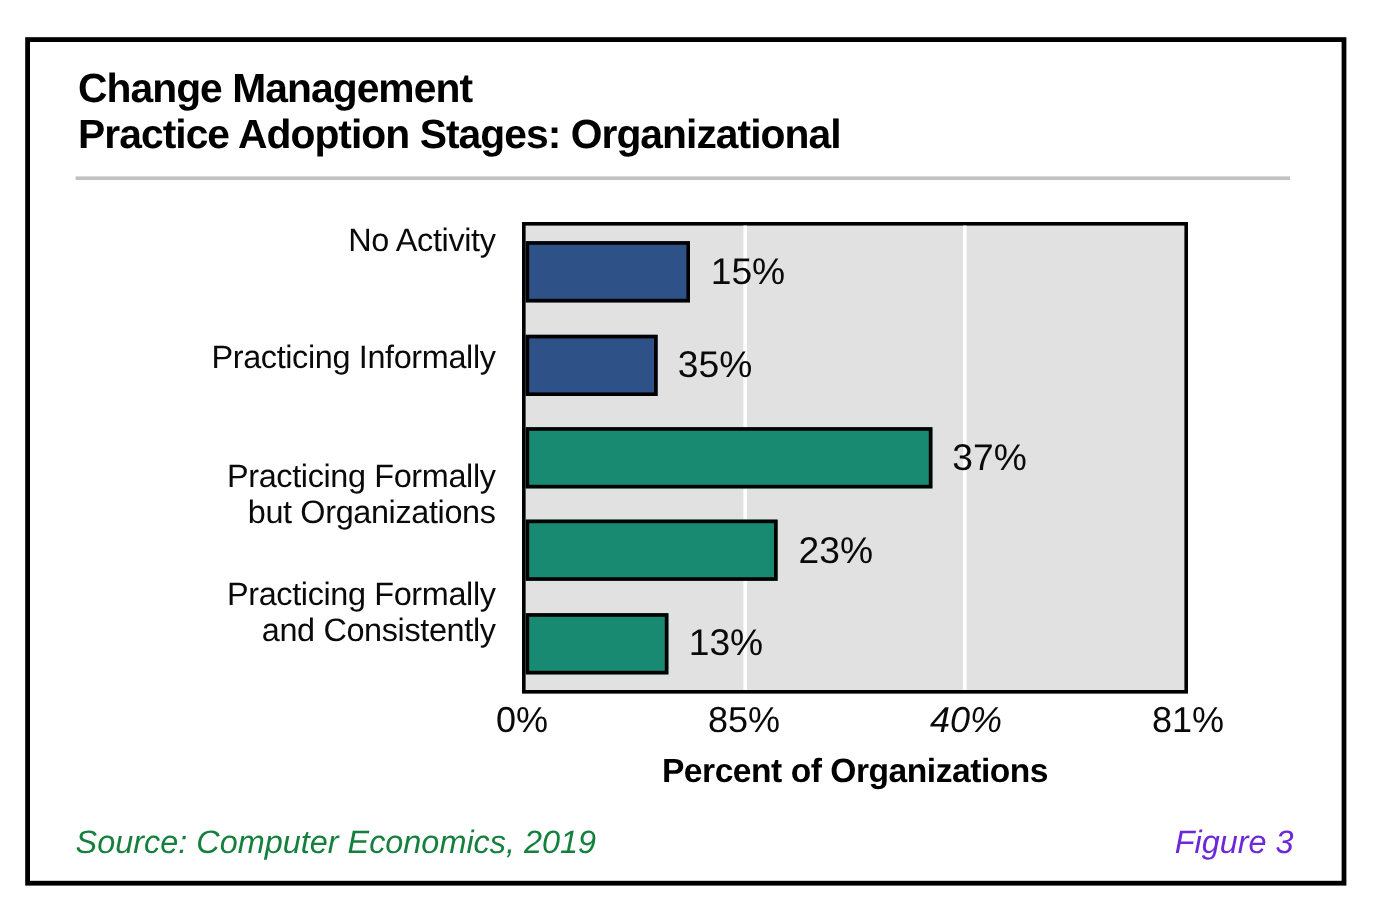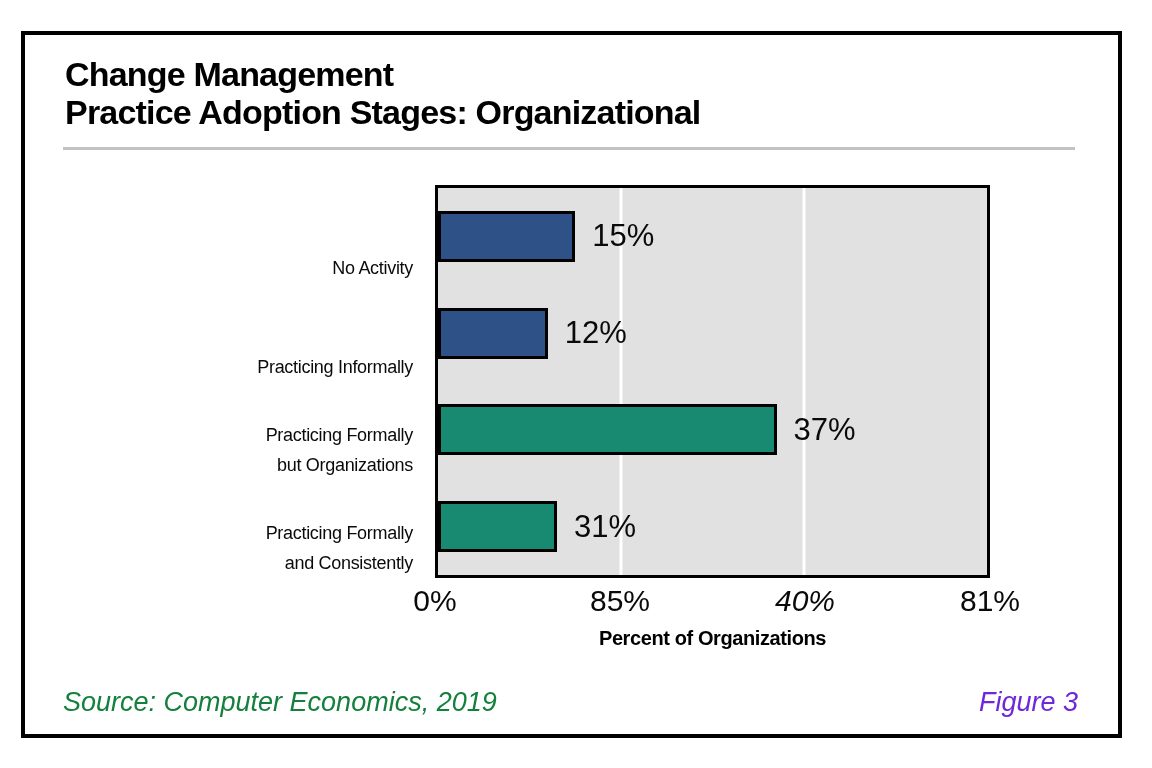--- a/index.html
+++ b/index.html
@@ -27,23 +27,23 @@
   }
 
   
   .labels-col {
     position: absolute; left: 0px; top: 150px;
     width: 388px; height: 393px;
     display: flex; flex-direction: column;
   }
   .label-row {
     flex: 1 1 0;
-    display: flex; align-items: flex-end; justify-content: flex-end;
+    display: flex; align-items: flex-start; justify-content: flex-end;
     text-align: right;
-    font-size: 18px; line-height: 30px; letter-spacing: -0.3px; color: #0a0a0a;
+    font-size: 27px; line-height: 30px; letter-spacing: -0.3px; color: #0a0a0a;
   }
 
   
   .plot {
     position: absolute; left: 410px; top: 150px;
     width: 555px; height: 393px;
     background: #e1e1e1; border: 3px solid #000;
   }
   .gridline {
     position: absolute; top: 0; bottom: 0; width: 3px;
@@ -68,21 +68,21 @@
   .xticks {
     position: absolute; left: 410px; top: 549px;
     width: 555px; height: 36px;
   }
   .x-tick {
     position: absolute; top: 0; transform: translateX(-50%);
     font-size: 30px; color: #0a0a0a; white-space: nowrap;
   }
   .x-axis-title {
     position: absolute; left: 410px; top: 592px; width: 555px;
-    text-align: center; font-size: 20px; font-weight: 700;
+    text-align: center; font-size: 28px; font-weight: 700;
     letter-spacing: -0.4px; color: #000;
   }
 
   
   .source-text {
     position: absolute; left: 38px; top: 652px;
     font-size: 27px; font-style: italic; color: #15803d;
   }
   .figure-label {
     position: absolute; right: 40px; top: 652px;
@@ -133,29 +133,33 @@
             <div class="gridline" style="left: 33.3333%;"></div>
             <div class="gridline" style="left: 66.6667%;"></div>
           </div>
         <div class="bars-layer">
             <div class="bar-row">
               <div class="bar" style="width: 25%; background-color: rgb(46, 81, 135);"></div>
               <span class="value-label">15%</span>
             </div>
             <div class="bar-row">
               <div class="bar" style="width: 20%; background-color: rgb(46, 81, 135);"></div>
-              <span class="value-label">12%</span>
+              <span class="value-label">35%</span>
             </div>
             <div class="bar-row">
               <div class="bar" style="width: 61.6667%; background-color: rgb(23, 138, 113);"></div>
               <span class="value-label">37%</span>
             </div>
             <div class="bar-row">
+              <div class="bar" style="width: 38.3333%; background-color: rgb(23, 138, 113);"></div>
+              <span class="value-label">23%</span>
+            </div>
+            <div class="bar-row">
               <div class="bar" style="width: 21.6667%; background-color: rgb(23, 138, 113);"></div>
-              <span class="value-label">31%</span>
+              <span class="value-label">13%</span>
             </div>
           </div>
       </div>
 
       <div class="xticks">
           <span class="x-tick" style="left: 0%;">0%</span>
           <span class="x-tick" style="left: 33.3333%;">85%</span>
           <span class="x-tick" style="left: 66.6667%; font-style: italic;">40%</span>
           <span class="x-tick" style="left: 100%;">81%</span>
         </div>

